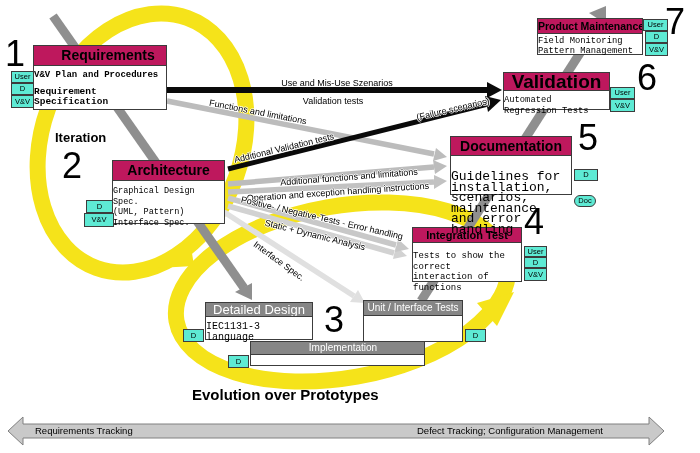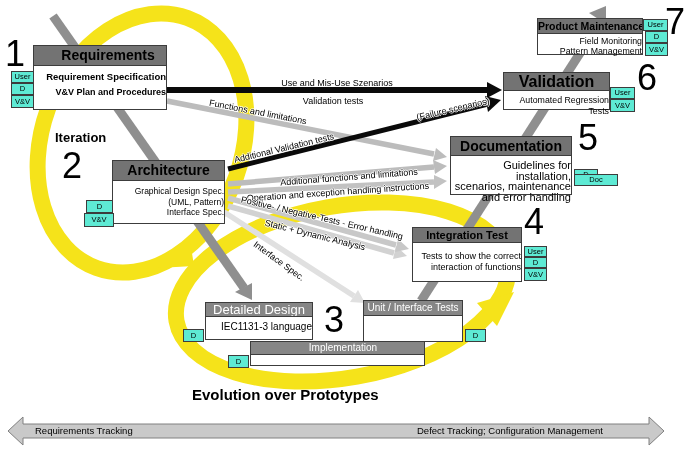--- a/index.html
+++ b/index.html
@@ -1,24 +1,24 @@
 <!DOCTYPE html>
 <html><head>
 <meta charset="utf-8">
 <style>
   html,body{margin:0;padding:0;background:#fff;}
   #stage{position:relative;width:700px;height:453px;background:#fff;overflow:hidden;
          font-family:"Liberation Sans","DejaVu Sans",sans-serif;color:#000;}
   #arrow-layer{position:absolute;left:0;top:0;}
   .box{position:absolute;background:#fff;border:1px solid #3c3c3c;box-sizing:border-box;}
-  .hdr{border-bottom:1px solid #3c3c3c;background:#737373;text-align:center;font-weight:bold;
+  .hdr{border-bottom:1px solid #3c3c3c;background:#be185d;text-align:center;font-weight:bold;
        overflow:hidden;white-space:nowrap;}
   .dark{background:#868686;color:#fff;font-weight:normal;border-bottom:1px solid #3c3c3c;
         text-align:center;overflow:hidden;white-space:nowrap;}
-  .bbody{text-align:right;line-height:10.5px;}
+  .bbody{text-align:left;line-height:10.5px;font-family:Liberation Mono, monospace;}
   .tag{position:absolute;background:#5eead4;border:1px solid #3c3c3c;font-size:7.5px;
        text-align:center;box-sizing:border-box;overflow:hidden;white-space:nowrap;}
   .bignum{position:absolute;font-size:36px;line-height:36px;font-weight:400;}
   .albl{position:absolute;font-size:9px;white-space:nowrap;
         text-shadow:1px 0 0 #fff,-1px 0 0 #fff,0 1px 0 #fff,0 -1px 0 #fff;}
   .rot{transform-origin:center center;}
   .loop-lbl{position:absolute;font-weight:bold;white-space:nowrap;}
   .foot-lbl{position:absolute;font-size:9.5px;white-space:nowrap;}
 </style>
 </head>
@@ -88,22 +88,22 @@
   <div class="bignum" style="left:62px;top:148px;">2</div>
   <div class="bignum" style="left:324px;top:302px;">3</div>
   <div class="bignum" style="left:524px;top:204px;">4</div>
   <div class="bignum" style="left:578px;top:120px;">5</div>
   <div class="bignum" style="left:637px;top:60px;">6</div>
   <div class="bignum" style="left:665px;top:4px;">7</div>
 
   <div class="box" style="left:33px;top:45px;width:134px;height:65px;">
     <div class="hdr" style="height:19px;line-height:19px;font-size:14px;padding-left:16px;">Requirements</div>
     <div class="bbody">
+      <div style="font-size:9px;font-weight:bold;margin-top:4px;">V&amp;V Plan and Procedures</div>
       <div style="font-size:9.5px;font-weight:bold;margin-top:6px;">Requirement Specification</div>
-      <div style="font-size:9px;font-weight:bold;margin-top:4px;">V&amp;V Plan and Procedures</div>
     </div>
   </div>
   <div class="tag" style="left:11px;top:71px;width:23px;height:12px;line-height:10px;">User</div>
   <div class="tag" style="left:11px;top:83px;width:23px;height:12px;line-height:10px;">D</div>
   <div class="tag" style="left:11px;top:95px;width:23px;height:13px;line-height:11px;">V&amp;V</div>
 
   <div class="box" style="left:112px;top:160px;width:113px;height:64px;">
     <div class="hdr" style="height:19px;line-height:19px;font-size:14px;">Architecture</div>
     <div class="bbody" style="font-size:8.5px;margin-top:5px;">
       <div>Graphical Design Spec.</div>
@@ -138,31 +138,31 @@
       <div>Tests to show the correct</div>
       <div>interaction of functions</div>
     </div>
   </div>
   <div class="tag" style="left:524px;top:246px;width:23px;height:11px;line-height:9px;">User</div>
   <div class="tag" style="left:524px;top:257px;width:23px;height:11px;line-height:9px;">D</div>
   <div class="tag" style="left:524px;top:268px;width:23px;height:13px;line-height:11px;">V&amp;V</div>
 
   <div class="box" style="left:450px;top:136px;width:122px;height:59px;">
     <div class="hdr" style="height:18px;line-height:18px;font-size:14px;">Documentation</div>
-    <div class="bbody" style="font-size:11px;margin-top:4px;">
+    <div class="bbody" style="font-size:13px;margin-top:16px;">
       <div>Guidelines for installation,</div>
       <div>scenarios, maintenance</div>
       <div>and error handling</div>
     </div>
   </div>
   <div class="tag" style="left:574px;top:169px;width:24px;height:12px;line-height:10px;">D</div>
-  <div class="tag" style="left:574px;top:174px;width:44px;height:12px;line-height:10px;">Doc</div>
+  <div class="tag" style="left:574px;top:195px;width:22px;height:12px;line-height:10px;border-radius:6px;">Doc</div>
 
   <div class="box" style="left:503px;top:72px;width:107px;height:38px;">
-    <div class="hdr" style="height:17px;line-height:17px;font-size:16px;">Validation</div>
+    <div class="hdr" style="height:17px;line-height:17px;font-size:19px;">Validation</div>
     <div class="bbody" style="font-size:8.8px;margin-top:4px;">Automated Regression Tests</div>
   </div>
   <div class="tag" style="left:610px;top:87px;width:25px;height:12px;line-height:10px;">User</div>
   <div class="tag" style="left:610px;top:99px;width:25px;height:13px;line-height:11px;">V&amp;V</div>
 
   <div class="box" style="left:537px;top:18px;width:106px;height:37px;">
     <div class="hdr" style="height:14px;line-height:14px;font-size:10.5px;">Product Maintenance</div>
     <div class="bbody" style="font-size:8.8px;margin-top:2px;line-height:10px;">
       <div>Field Monitoring</div>
       <div>Pattern Management</div>

